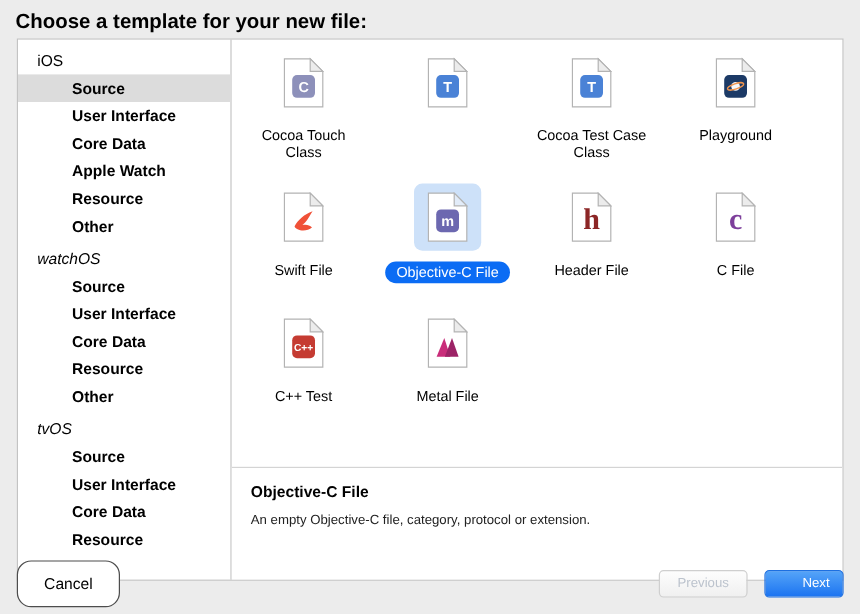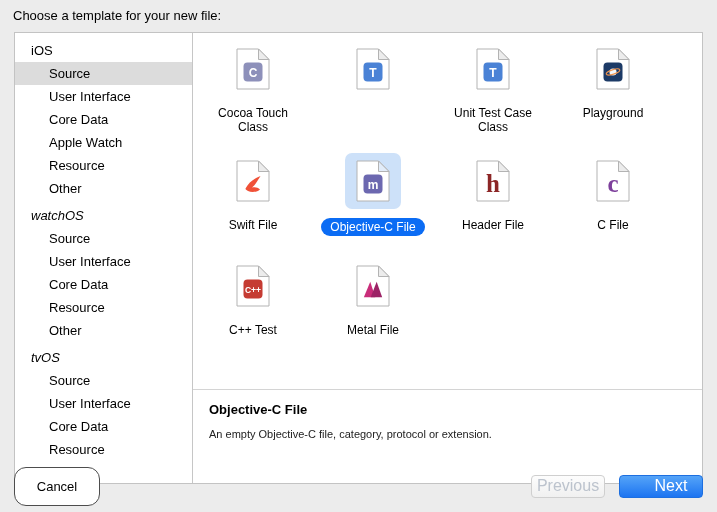--- a/index.html
+++ b/index.html
@@ -6,21 +6,21 @@
   html,body { width:717px; height:512px; }
   body {
     background:#ececec;
     font-family:"Liberation Sans","DejaVu Sans",sans-serif;
     position:relative;
     overflow:hidden;
     color:#000;
   }
   .window-title {
     position:absolute; left:13px; top:8px;
-    font-size:13px; font-weight:normal;
+    font-size:17px; font-weight:bold;
   }
   .panel {
     position:absolute; left:14px; top:32px;
     width:689px; height:452px;
     background:#fff;
     border:1px solid #c3c3c3;
     display:flex;
   }
   
   .sidebar {
@@ -29,22 +29,23 @@
     padding-top:6px;
     overflow:hidden;
   }
   .side-header {
     height:23px; line-height:23px;
     padding-left:16px; font-size:13px;
   }
   .side-header.mt { margin-top:4px;font-style:italic; }
   .side-item {
     height:23px; line-height:23px;
-    padding-left:34px; font-size:13px;
+    padding-left:45px; font-size:13px;
     cursor:default;
+    font-weight:bold;
   }
   .side-item.selected { background:#dcdcdc; }
   
   .main { flex:1; display:flex; flex-direction:column; overflow:hidden; }
   .grid { flex:1; padding-top:8px; overflow:hidden; }
   .grid-row { display:flex; }
   .cell {
     width:120px;
     display:flex; flex-direction:column; align-items:center;
   }
@@ -101,36 +102,36 @@
   .desc-title { font-size:13px; font-weight:bold; margin-bottom:11px; }
   .desc-text { font-size:11px; color:#222; }
   
   .footer {
     position:absolute; left:0; right:0; top:473px; height:26px;
     padding:0 14px;
     display:flex; justify-content:space-between; align-items:center;
   }
   .footer-right { display:flex; align-items:center; }
   .btn {
-    font-family:inherit; font-size:16px; height:23px;
+    font-family:inherit; font-size:11px; height:23px;
     border-radius:4px; cursor:default;
   }
   .btn.cancel {
     width:86px; height:39px; font-size:13px;
     background:#fff; border:1px solid #4d4d4d; border-radius:12px;
   }
   .btn.previous {
     width:74px;
     background:linear-gradient(#fdfdfd,#f0f0f0);
     border:1px solid #cfcfcf;
     color:#bcc3cd;
     margin-right:14px;
   }
   .btn.next {
-    width:84px;
+    width:66px;
     background:linear-gradient(#55a4f8,#1c74f1);
     border:1px solid #1d6fe0;
     color:#fff;
     padding-left:20px;
   }
 </style>
 </head>
 <body>
 
 <div class="window-title">Choose a template for your new file:</div>
@@ -192,21 +193,21 @@
         <div class="cell">
           <div class="icon-wrap">
             <div class="doc">
               <svg class="docshape" viewBox="0 0 34 42">
                 <path d="M1 1 H22.5 L33 11.5 V41 H1 Z" fill="#ffffff" stroke="#b3b3b3"></path>
                 <path d="M22.5 1 V11.5 H33 Z" fill="#ececec" stroke="#b3b3b3"></path>
               </svg>
               <div class="badge" style="background: rgb(74, 130, 214);">T</div>
             </div>
           </div>
-          <div class="cell-label">Unit Test Case Class</div>
+          <div class="cell-label">Cocoa Test Case Class</div>
         </div>
 
         <div class="cell">
           <div class="icon-wrap">
             <div class="doc">
               <svg class="docshape" viewBox="0 0 34 42">
                 <path d="M1 1 H22.5 L33 11.5 V41 H1 Z" fill="#ffffff" stroke="#b3b3b3"></path>
                 <path d="M22.5 1 V11.5 H33 Z" fill="#ececec" stroke="#b3b3b3"></path>
               </svg>
               <div class="badge" style="background: rgb(28, 58, 102);">

